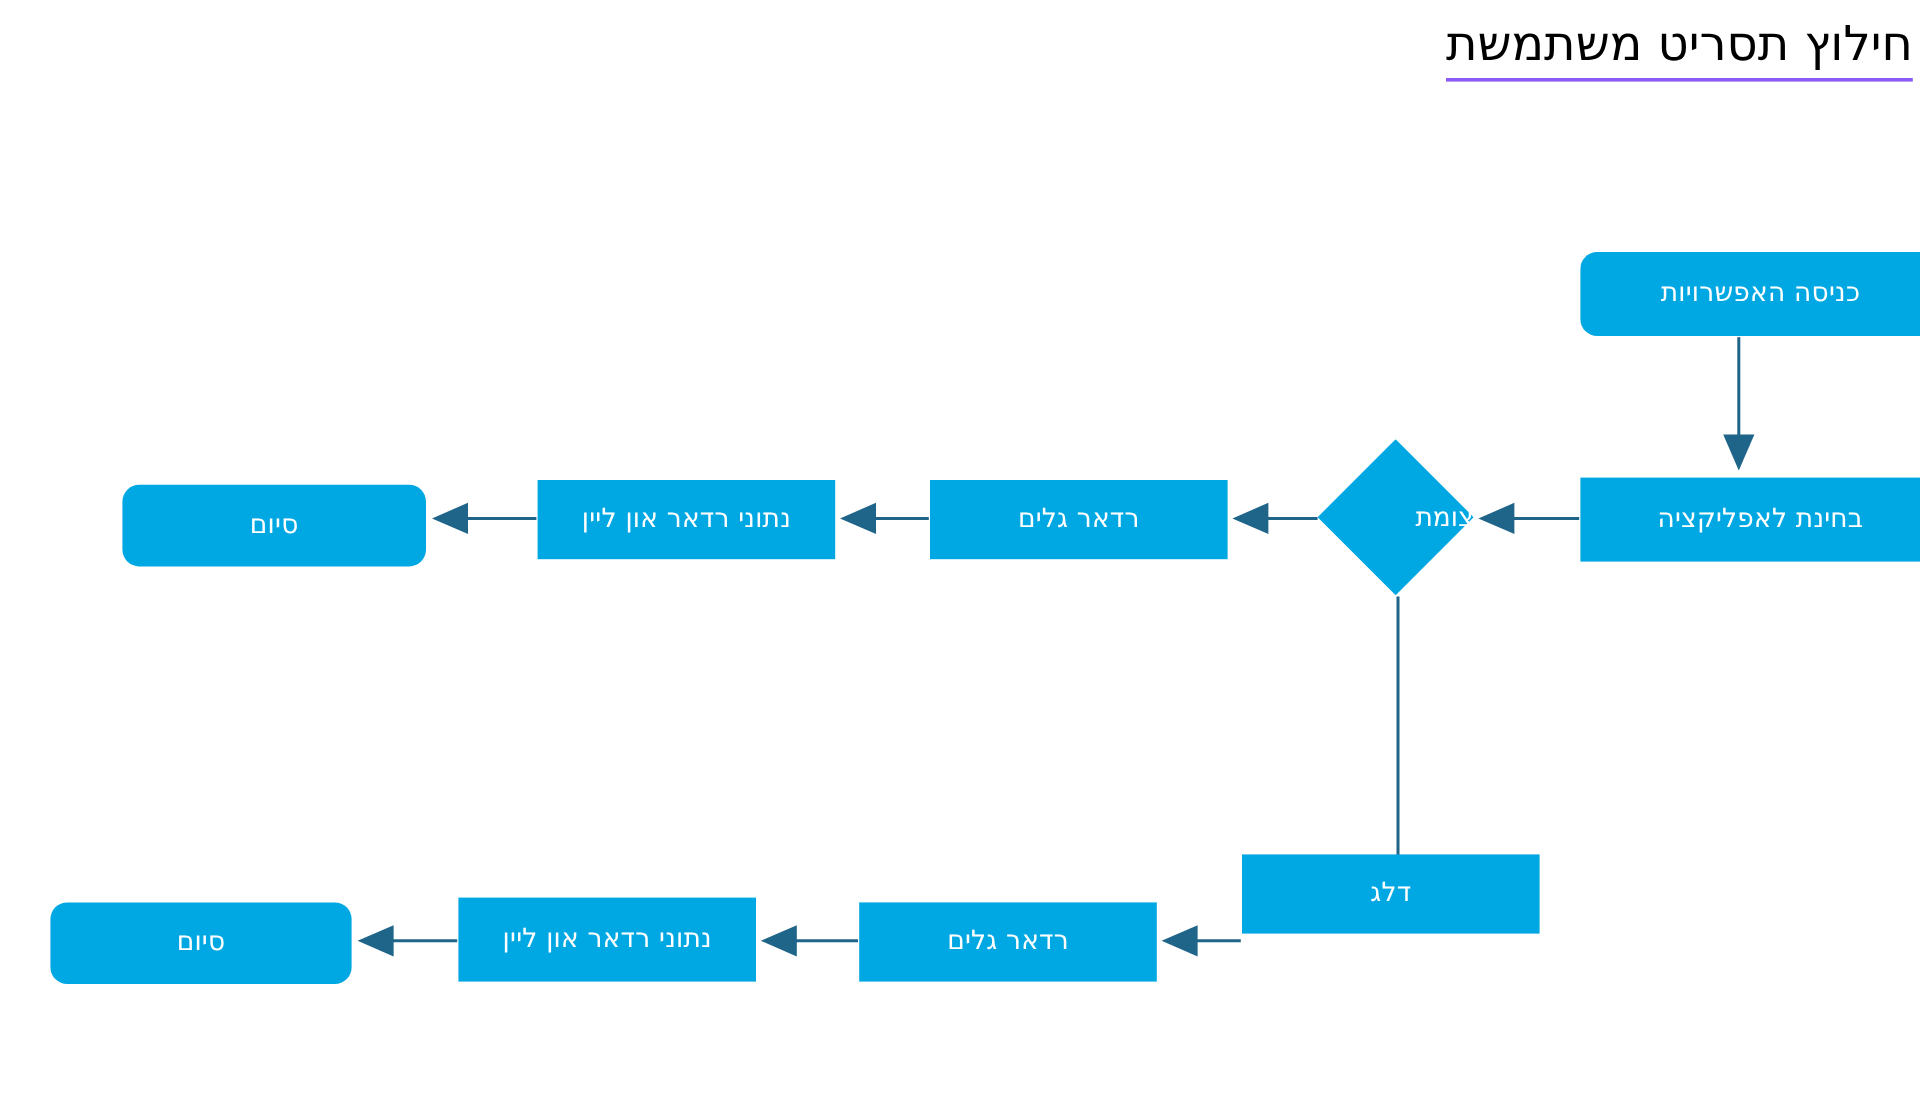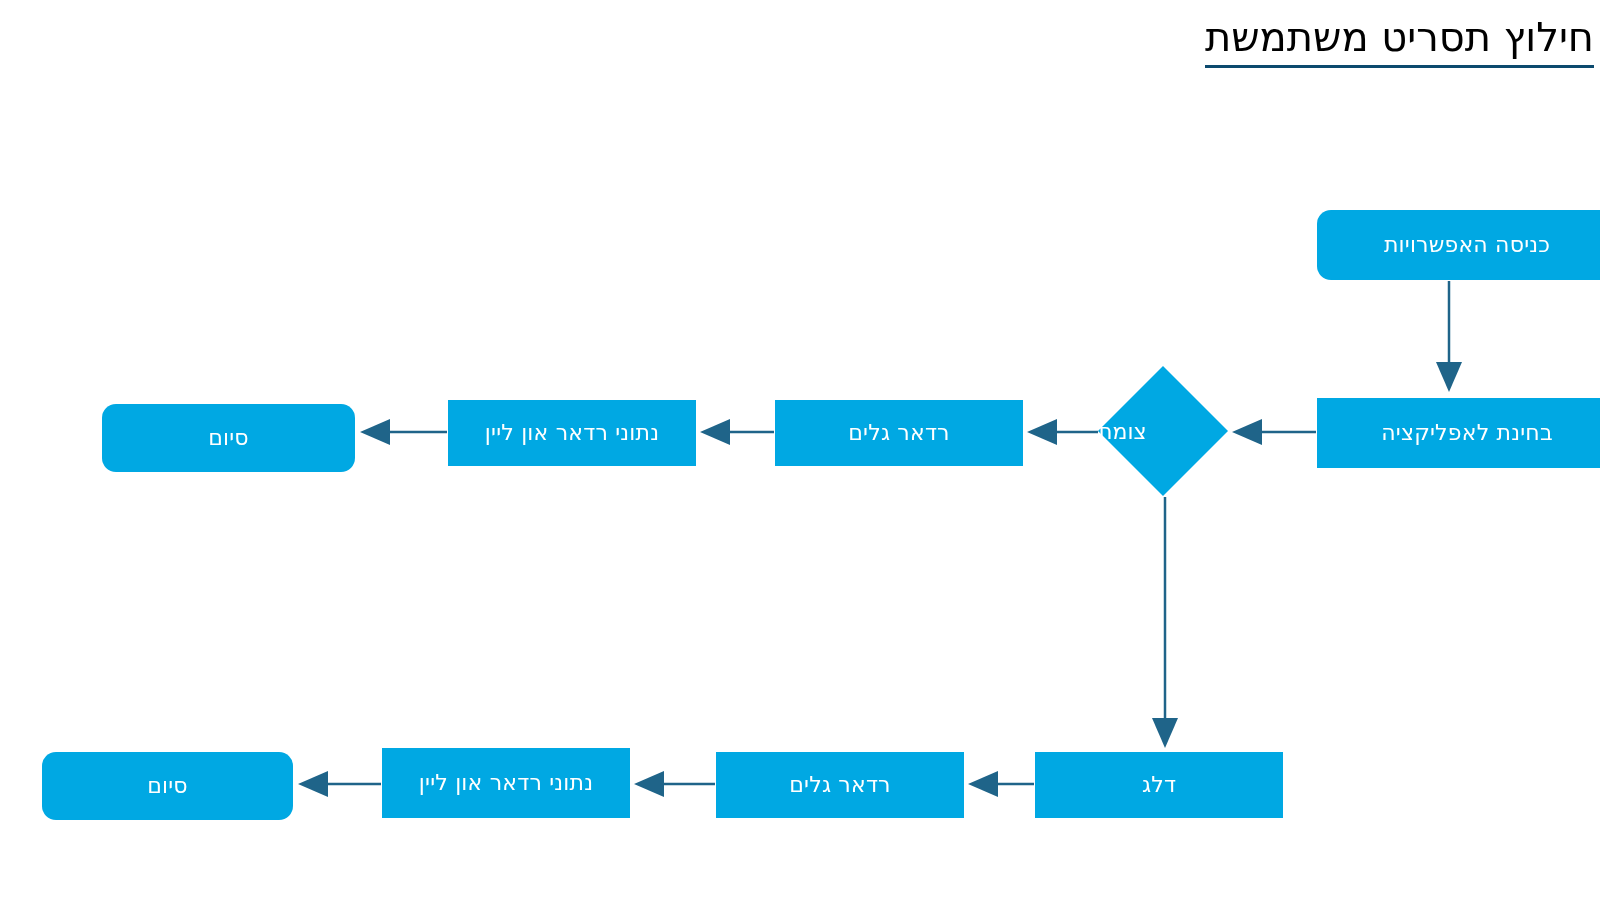--- a/index.html
+++ b/index.html
@@ -23,21 +23,21 @@
     top: 14px;
     right: 6px;
     font-family: "DejaVu Sans", "Liberation Sans", sans-serif;
     font-size: 40px;
     line-height: 1.15;
     color: #000000;
     direction: rtl;
     unicode-bidi: bidi-override;
     text-align: right;
     white-space: nowrap;
-    border-bottom: 3px solid #0c4a6e;
+    border-bottom: 3px solid #8b5cf6;
     padding-bottom: 5px;
   }
   .node {
     position: absolute;
     display: flex;
     align-items: center;
     justify-content: center;
     box-sizing: border-box;
     color: #ffffff;
     direction: rtl;
@@ -53,21 +53,21 @@
     border-radius: 0;
     align-items: center;
   }
   .node.terminator {
     border-radius: 14px;
   }
   .diamond-wrap {
     position: absolute;
     display: flex;
     align-items: center;
-    justify-content: flex-start;
+    justify-content: flex-end;
   }
   .diamond-shape {
     position: absolute;
     inset: 0;
   }
   .diamond-label {
     position: relative;
     z-index: 2;
     color: #ffffff;
     direction: rtl;
@@ -146,21 +146,21 @@
       </div>
       <div class="node process" style="left: 775px; top: 400px; width: 248px; height: 66px; background: rgb(0, 168, 227); color: rgb(255, 255, 255);">
         <span>רדאר גלים</span>
       </div>
       <div class="node process" style="left: 448px; top: 400px; width: 248px; height: 66px; background: rgb(0, 168, 227); color: rgb(255, 255, 255);">
         <span>נתוני רדאר און ליין</span>
       </div>
       <div class="node terminator" style="left: 102px; top: 404px; width: 253px; height: 68px; background: rgb(0, 168, 227); color: rgb(255, 255, 255);">
         <span>סיום</span>
       </div>
-      <div class="node process" style="left: 1035px; top: 752px; width: 248px; height: 66px; background: rgb(0, 168, 227); color: rgb(255, 255, 255);">
+      <div class="node process" style="left: 1035px; top: 712px; width: 248px; height: 66px; background: rgb(0, 168, 227); color: rgb(255, 255, 255);">
         <span>דלג</span>
       </div>
       <div class="node process" style="left: 716px; top: 752px; width: 248px; height: 66px; background: rgb(0, 168, 227); color: rgb(255, 255, 255);">
         <span>רדאר גלים</span>
       </div>
       <div class="node process" style="left: 382px; top: 748px; width: 248px; height: 70px; background: rgb(0, 168, 227); color: rgb(255, 255, 255);">
         <span>נתוני רדאר און ליין</span>
       </div>
       <div class="node terminator" style="left: 42px; top: 752px; width: 251px; height: 68px; background: rgb(0, 168, 227); color: rgb(255, 255, 255);">
         <span>סיום</span>

